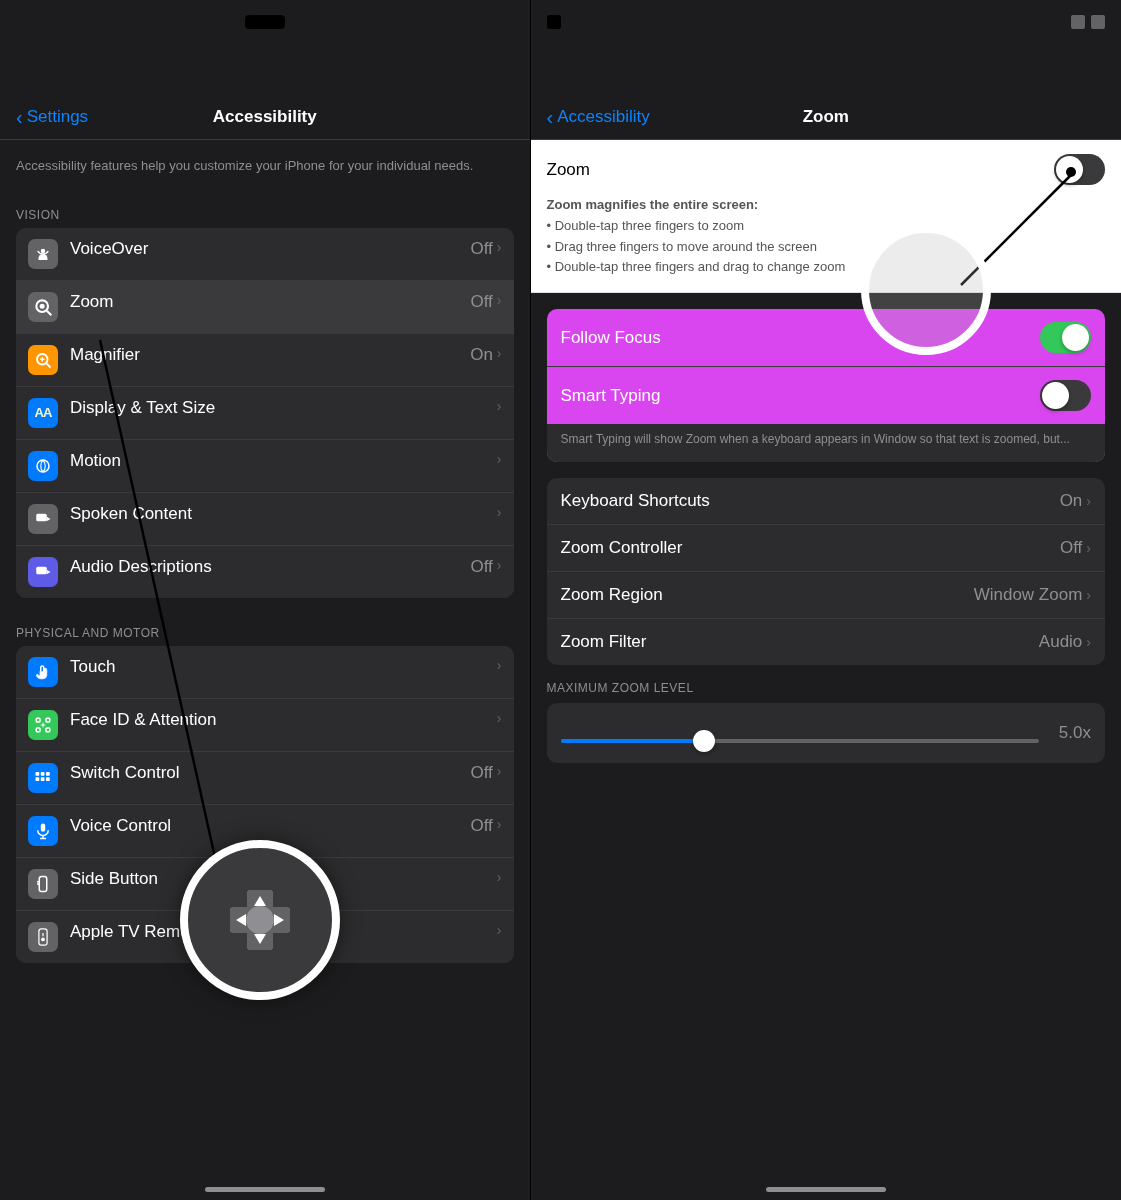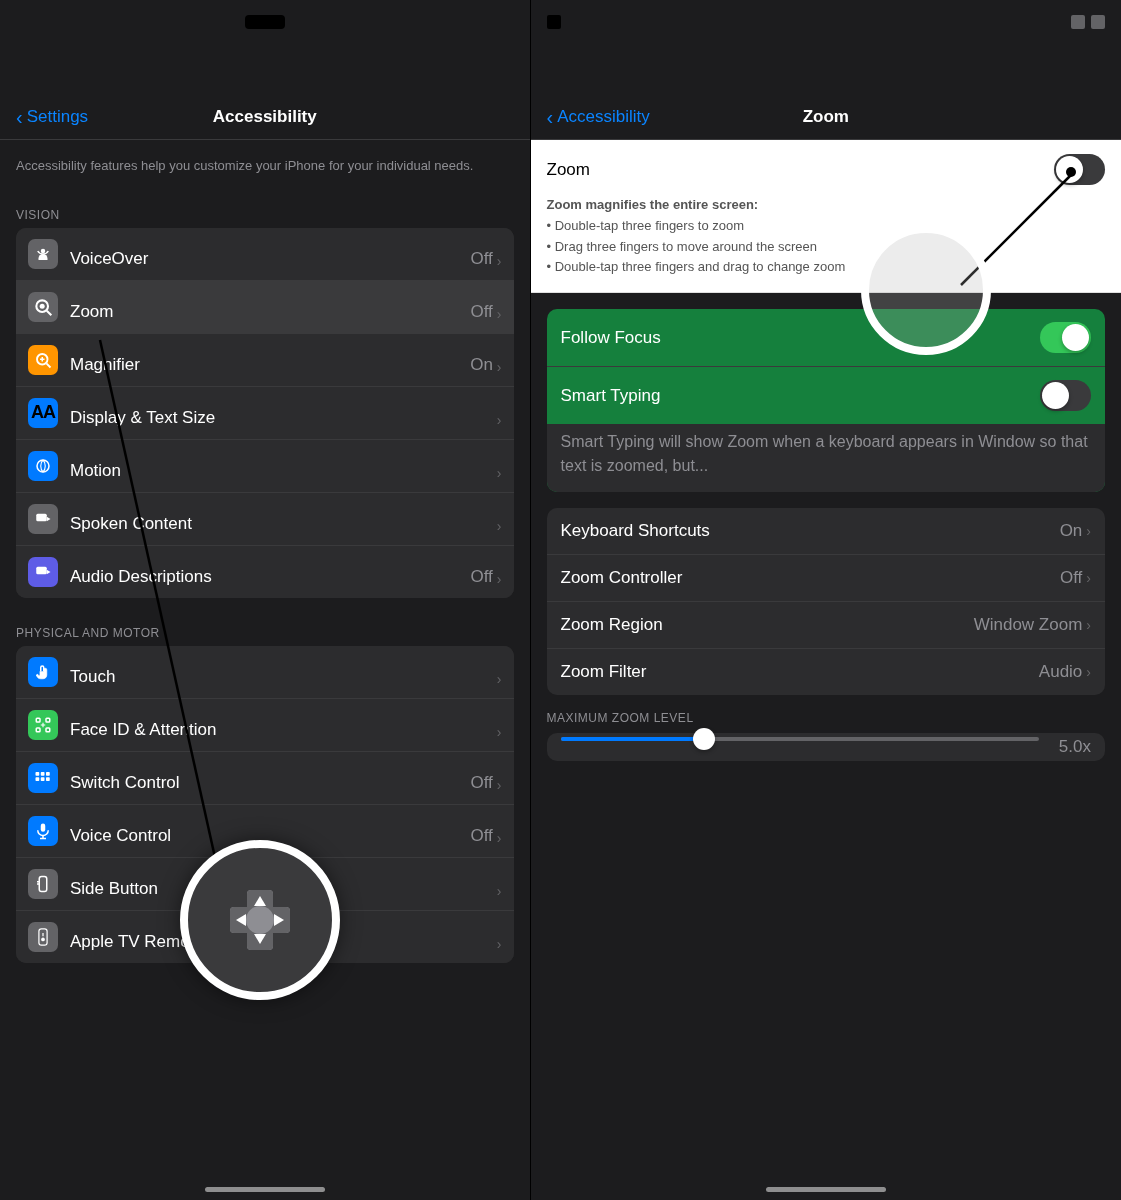--- a/index.html
+++ b/index.html
@@ -84,21 +84,21 @@
 
     .settings-group {
       background: #2c2c2e;
       border-radius: 10px;
       margin: 0 16px 8px;
       overflow: hidden;
     }
 
     .settings-row {
       display: flex;
-      align-items: flex-end;
+      align-items: flex-start;
       padding: 11px 12px;
       border-bottom: 1px solid #3a3a3c;
       background: #2c2c2e;
       position: relative;
     }
     .settings-row:last-child {
       border-bottom: none;
     }
 
     .row-icon {
@@ -249,42 +249,42 @@
     }
     .right-row .row-chevron {
       color: #636366;
       font-size: 14px;
     }
 
     
     .smart-typing-desc {
       padding: 6px 14px 14px;
       color: #8e8e93;
-      font-size: 16px;
+      font-size: 12px;
       line-height: 1.5;
       background: #2c2c2e;
     }
 
     
     .max-zoom-section {
       margin: 16px 16px 0;
     }
     .max-zoom-header {
       color: #8e8e93;
       font-size: 12px;
       text-transform: uppercase;
       letter-spacing: 0.5px;
       padding: 0 0 8px;
     }
     .zoom-slider-container {
       background: #2c2c2e;
       border-radius: 10px;
-      padding: 4px 14px;
-      display: flex;
-      align-items: flex-start;
+      padding: 20px 14px;
+      display: flex;
+      align-items: flex-end;
       gap: 12px;
     }
     .zoom-slider-track {
       flex: 1;
       height: 4px;
       background: #636366;
       border-radius: 2px;
       position: relative;
     }
     .zoom-slider-fill {
@@ -401,21 +401,21 @@
           <line x1="8" y1="11" x2="14" y2="11" stroke="white" stroke-width="2"></line>
         </svg>
       </div>
       <span class="row-label">Magnifier</span>
       <span class="row-value">On</span>
       <span class="row-chevron">›</span>
     </div>
 
     <div class="settings-row">
       <div class="row-icon icon-blue">
-        <span class="aa-icon" style="color:#000000;font-family:sans-serif;font-size:18px;font-weight:700;">AA</span>
+        <span class="aa-icon" style="color:#fef9c3;font-family:sans-serif;font-size:13px;font-weight:700;">AA</span>
       </div>
       <span class="row-label">Display &amp; Text Size</span>
       <span class="row-chevron">›</span>
     </div>
 
     <div class="settings-row">
       <div class="row-icon icon-blue">
         <svg width="18" height="18" viewBox="0 0 24 24" fill="none" stroke="white" stroke-width="2">
           <circle cx="12" cy="12" r="8"></circle>
           <path d="M12 4 C16 8, 16 16, 12 20" stroke="white" stroke-width="1.5" fill="none"></path>
@@ -599,21 +599,21 @@
       </div>
       <div style="color:#555; font-size:13px; line-height:1.6;">
         <div style="font-weight:600;">Zoom magnifies the entire screen:</div>
         <div>• <span>Double-tap three fingers to zoom</span></div>
         <div>• <span>Drag three fingers to move around the screen</span></div>
         <div>• <span>Double-tap three fingers and drag to change zoom</span></div>
       </div>
     </div>
   </div>
 
-  <div style="background:#15803d; border-radius:10px; margin: 16px 16px 0; overflow:hidden;">
+  <div style="background:#d946ef; border-radius:10px; margin: 16px 16px 0; overflow:hidden;">
     <div class="right-row">
       <span class="row-label">Follow Focus</span>
       <div class="toggle on">
         <div class="toggle-knob"></div>
       </div>
     </div>
 
     <div class="right-row" style="border-bottom: none;">
       <span class="row-label">Smart Typing</span>
       <div class="toggle off">

